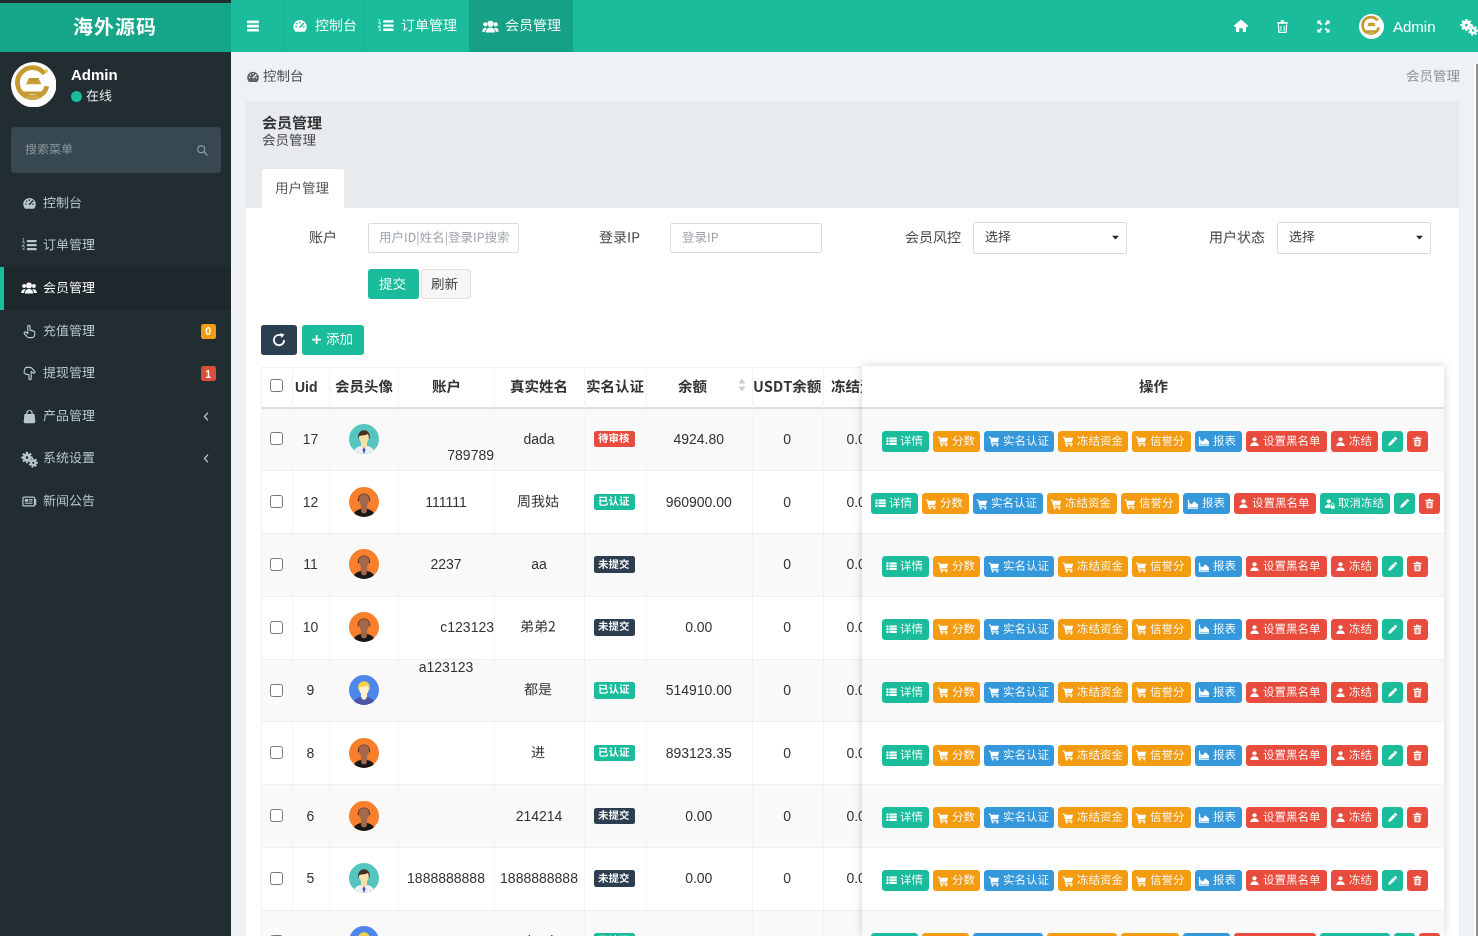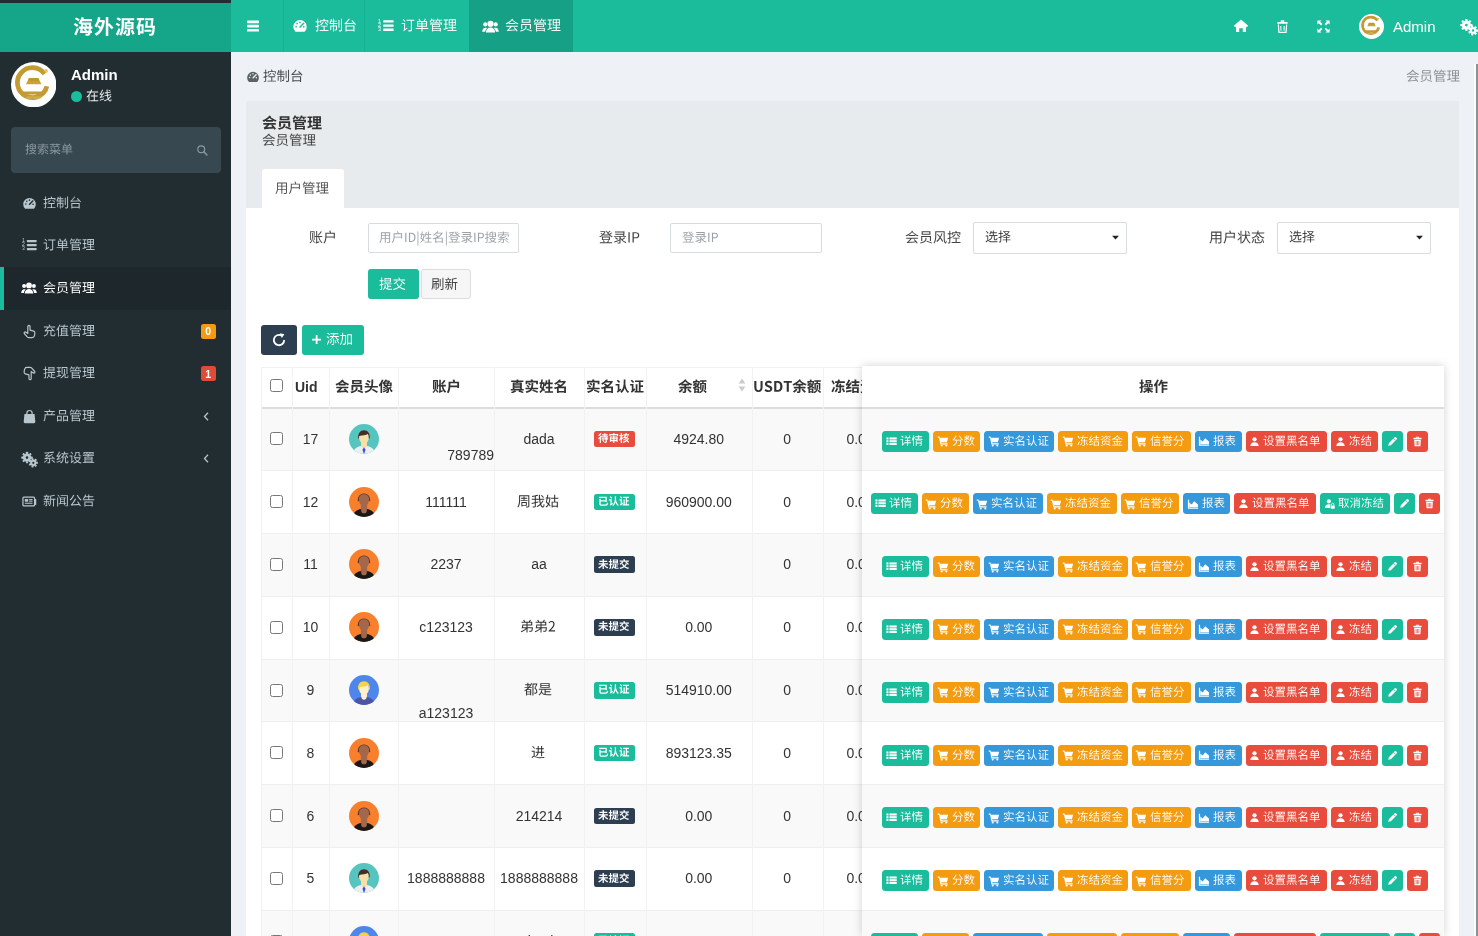--- a/index.html
+++ b/index.html
@@ -821,21 +821,21 @@
         </defs>
         <circle cx="20" cy="20" r="20" fill="#f87f2c"></circle>
         <g clip-path="url(#c10)">
           <path fill="#57332b" d="M11.8,19c-.6-6.4 3.2-10.4 8.2-10.4s8.8,4 8.2,10.4l-1.4-.4c0-4-2.4-6.6-6.8-6.6s-6.8,2.6-6.8,6.6Z"></path>
           <path fill="#a3674b" d="M13.2,16.4c0-4 2.4-6.8 6.8-6.8s6.8,2.8 6.8,6.8c0,3-1,5.6-2.6,7.2v6h-8.4v-6c-1.6-1.6-2.6-4.2-2.6-7.2Z"></path>
           <path fill="#181818" d="M5.5,40c0-6.8 5.8-10.9 14.5-10.9s14.5,4.1 14.5,10.9Z"></path>
           <path fill="#a3674b" d="M16.2,26h7.6v5.6c0,2.1-1.6,3.5-3.8,3.5s-3.8-1.4-3.8-3.5Z"></path>
         </g>
       </svg>
     </div>
-<div style="position:absolute;left:398px;top:595.8px;width:96px;height:62.8px;display:flex;align-items:center;justify-content:center;">
+<div style="position:absolute;left:398px;top:595.8px;width:96px;height:62.8px;display:flex;align-items:center;justify-content:flex-end;">
       <span style="font:14px 'Liberation Sans',sans-serif;color:#333">c123123</span>
     </div>
 <div style="position:absolute;left:494px;top:595.8px;width:90px;height:62.8px;display:flex;align-items:center;justify-content:center;">
       <svg class="tx" width="38" height="18" style="overflow:visible">
         <g fill="#333" transform="matrix(0.0140,0,0,-0.0140,0,13.4)">
           <use href="#g5f1f" x="0"></use>
           <use href="#g5f1f" x="1000"></use>
           <use href="#g32" x="2000"></use>
         </g>
       </svg>
@@ -872,21 +872,21 @@
         </defs>
         <circle cx="20" cy="20" r="20" fill="#4e86ec"></circle>
         <g clip-path="url(#c9)">
           <path fill="#fdf0cc" d="M13.4,17.4c0-4 2.4-6.6 6.6-6.6s6.6,2.6 6.6,6.6c0,3.2-1,5.8-2.6,7.4v4.8h-8v-4.8c-1.6-1.6-2.6-4.2-2.6-7.4Z"></path>
           <path fill="#f6d14a" d="M12.2,19.8c-1.2-7.4 2.8-11.6 7.8-11.6 5,0 8.9,4.2 7.7,11.4l-1.1-.2c.2-2.6-.3-4.3-1.3-5.6-3,2.2-8.2,1.6-11.9,2.8-.4.8-.5,1.9-.3,3.2Z"></path>
           <path fill="#4d55a4" d="M5.5,40c0-6.8 5.8-10.9 14.5-10.9s14.5,4.1 14.5,10.9Z"></path>
           <path fill="#fdf0cc" d="M16.6,25h6.8v4.6c0,2-1.5,3.3-3.4,3.3s-3.4-1.3-3.4-3.3Z"></path>
         </g>
       </svg>
     </div>
-<div style="position:absolute;left:398px;top:658.6px;width:96px;height:62.8px;display:flex;align-items:flex-end;justify-content:center;">
+<div style="position:absolute;left:398px;top:658.6px;width:96px;height:62.8px;display:flex;align-items:flex-start;justify-content:center;">
       <span style="font:14px 'Liberation Sans',sans-serif;color:#333">a123123</span>
     </div>
 <div style="position:absolute;left:494px;top:658.6px;width:90px;height:62.8px;display:flex;align-items:center;justify-content:center;">
       <svg class="tx" width="30" height="18" style="overflow:visible">
         <g fill="#333" transform="matrix(0.0140,0,0,-0.0140,0,13.4)">
           <use href="#g90fd" x="0"></use>
           <use href="#g662f" x="1000"></use>
         </g>
       </svg>
     </div>

